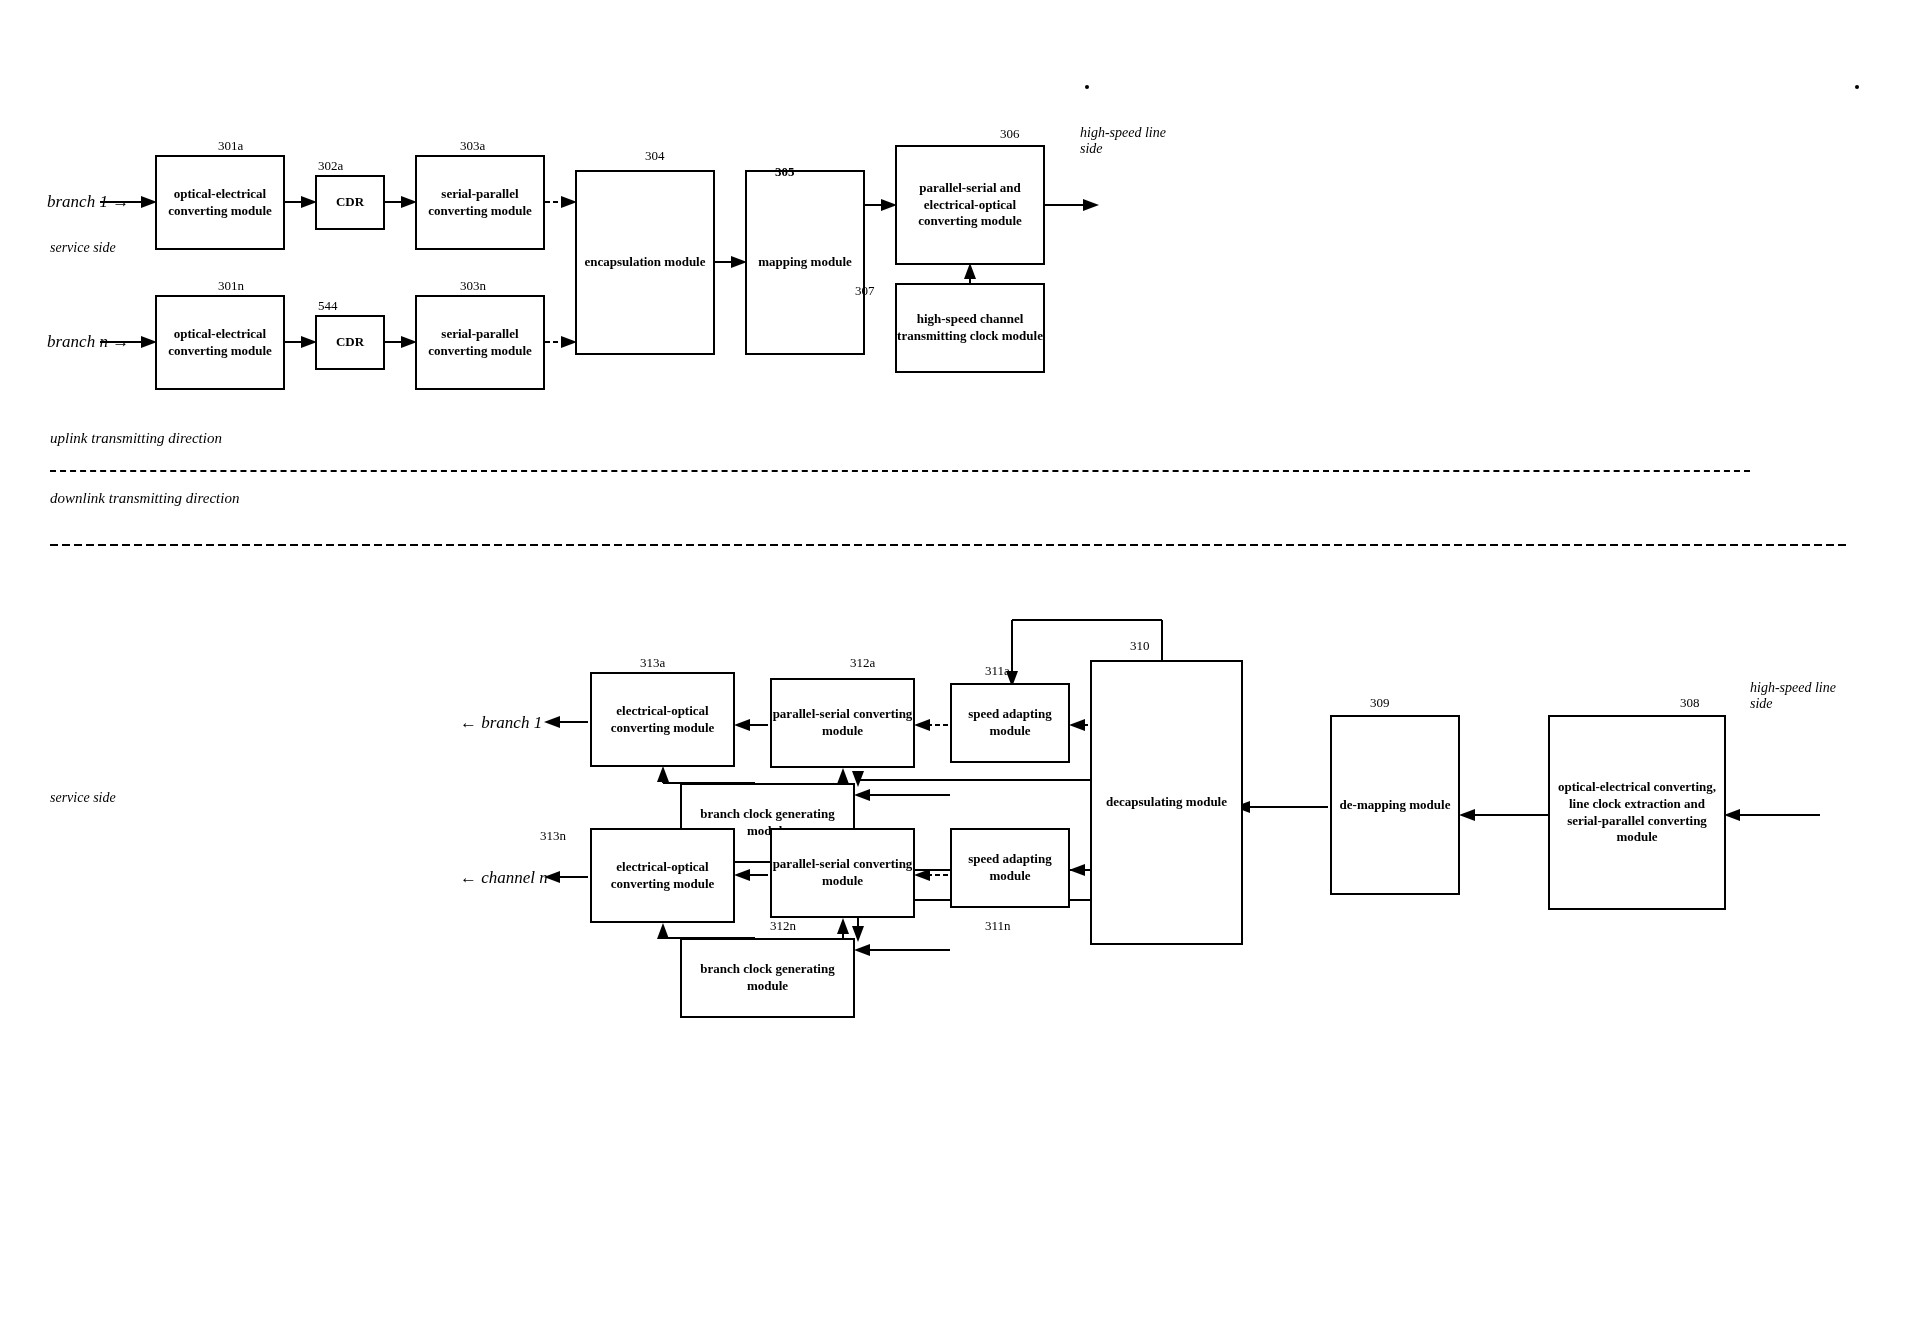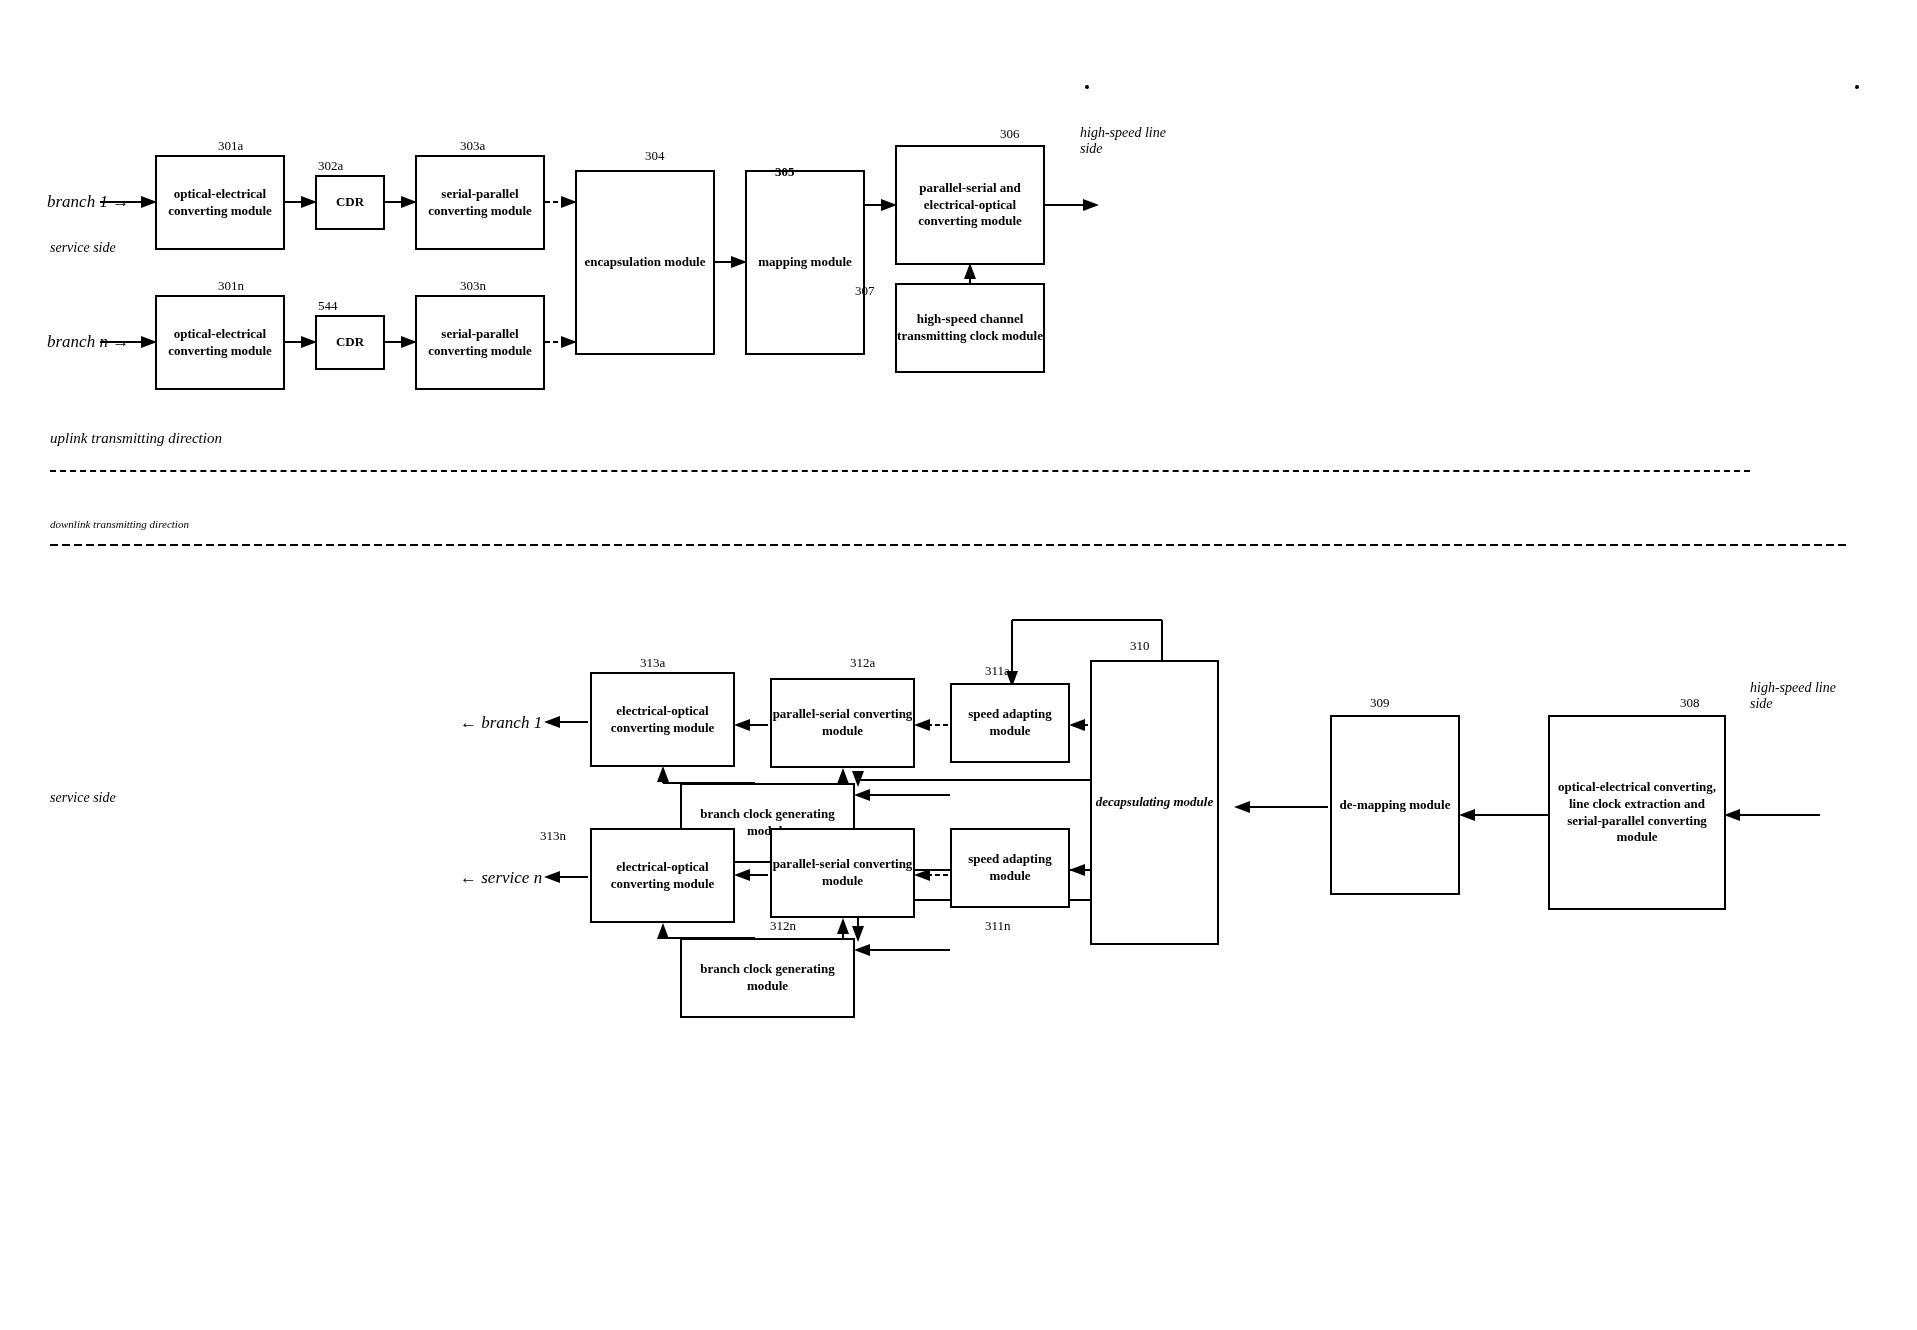--- a/index.html
+++ b/index.html
@@ -217,21 +217,21 @@
 
   <div class="module-box" style="left:895px; top:283px; width:150px; height:90px;">
     <span>high-speed channel transmitting clock module</span>
   </div>
   <div class="ref-num" style="left:855px; top:283px;">307</div>
 
   <div class="section-label" style="left:50px; top:430px; font-size:15px;">uplink transmitting direction</div>
 
   <div class="divider-line" style="top:470px;"></div>
 
-  <div class="section-label" style="left:50px; top:490px; font-size:11px;margin-top:28px;">downlink transmitting direction</div>
+  <div class="section-label" style="left:50px; top:490px; font-size:15px;">downlink transmitting direction</div>
 
   <div class="section-label" style="left:50px; top:790px;">service side</div>
 
   <div class="label-text" style="left:460px; top:713px;">← branch 1</div>
 
   <div class="module-box" style="left:590px; top:672px; width:145px; height:95px;">
     <span>electrical-optical converting module</span>
   </div>
   <div class="ref-num" style="left:640px; top:655px;">313a</div>
 
@@ -242,42 +242,42 @@
 
   <div class="module-box" style="left:680px; top:783px; width:175px; height:80px;">
     <span>branch clock generating module</span>
   </div>
 
   <div class="module-box" style="left:950px; top:683px; width:120px; height:80px;">
     <span>speed adapting module</span>
   </div>
   <div class="ref-num" style="left:985px; top:663px;">311a</div>
 
-  <div class="label-text" style="left:460px; top:868px;">← service n</div>
+  <div class="label-text" style="left:460px; top:868px;">← channel n</div>
 
   <div class="module-box" style="left:590px; top:828px; width:145px; height:95px;">
     <span>electrical-optical converting module</span>
   </div>
   <div class="ref-num" style="left:540px; top:828px;">313n</div>
 
   <div class="module-box" style="left:770px; top:828px; width:145px; height:90px;">
     <span>parallel-serial converting module</span>
   </div>
   <div class="ref-num" style="left:770px; top:918px;">312n</div>
 
   <div class="module-box" style="left:950px; top:828px; width:120px; height:80px;">
     <span>speed adapting module</span>
   </div>
   <div class="ref-num" style="left:985px; top:918px;">311n</div>
 
   <div class="module-box" style="left:680px; top:938px; width:175px; height:80px;">
     <span>branch clock generating module</span>
   </div>
 
-  <div class="module-box" style="left:1090px; top:660px; width:129px; height:285px;font-style:italic;">
+  <div class="module-box" style="left:1090px; top:660px; width:153px; height:285px;">
     <span>decapsulating module</span>
   </div>
   <div class="ref-num" style="left:1130px; top:638px;">310</div>
 
   <div class="module-box" style="left:1330px; top:715px; width:130px; height:180px;">
     <span>de-mapping module</span>
   </div>
   <div class="ref-num" style="left:1370px; top:695px;">309</div>
 
   <div class="module-box" style="left:1548px; top:715px; width:178px; height:195px;">

